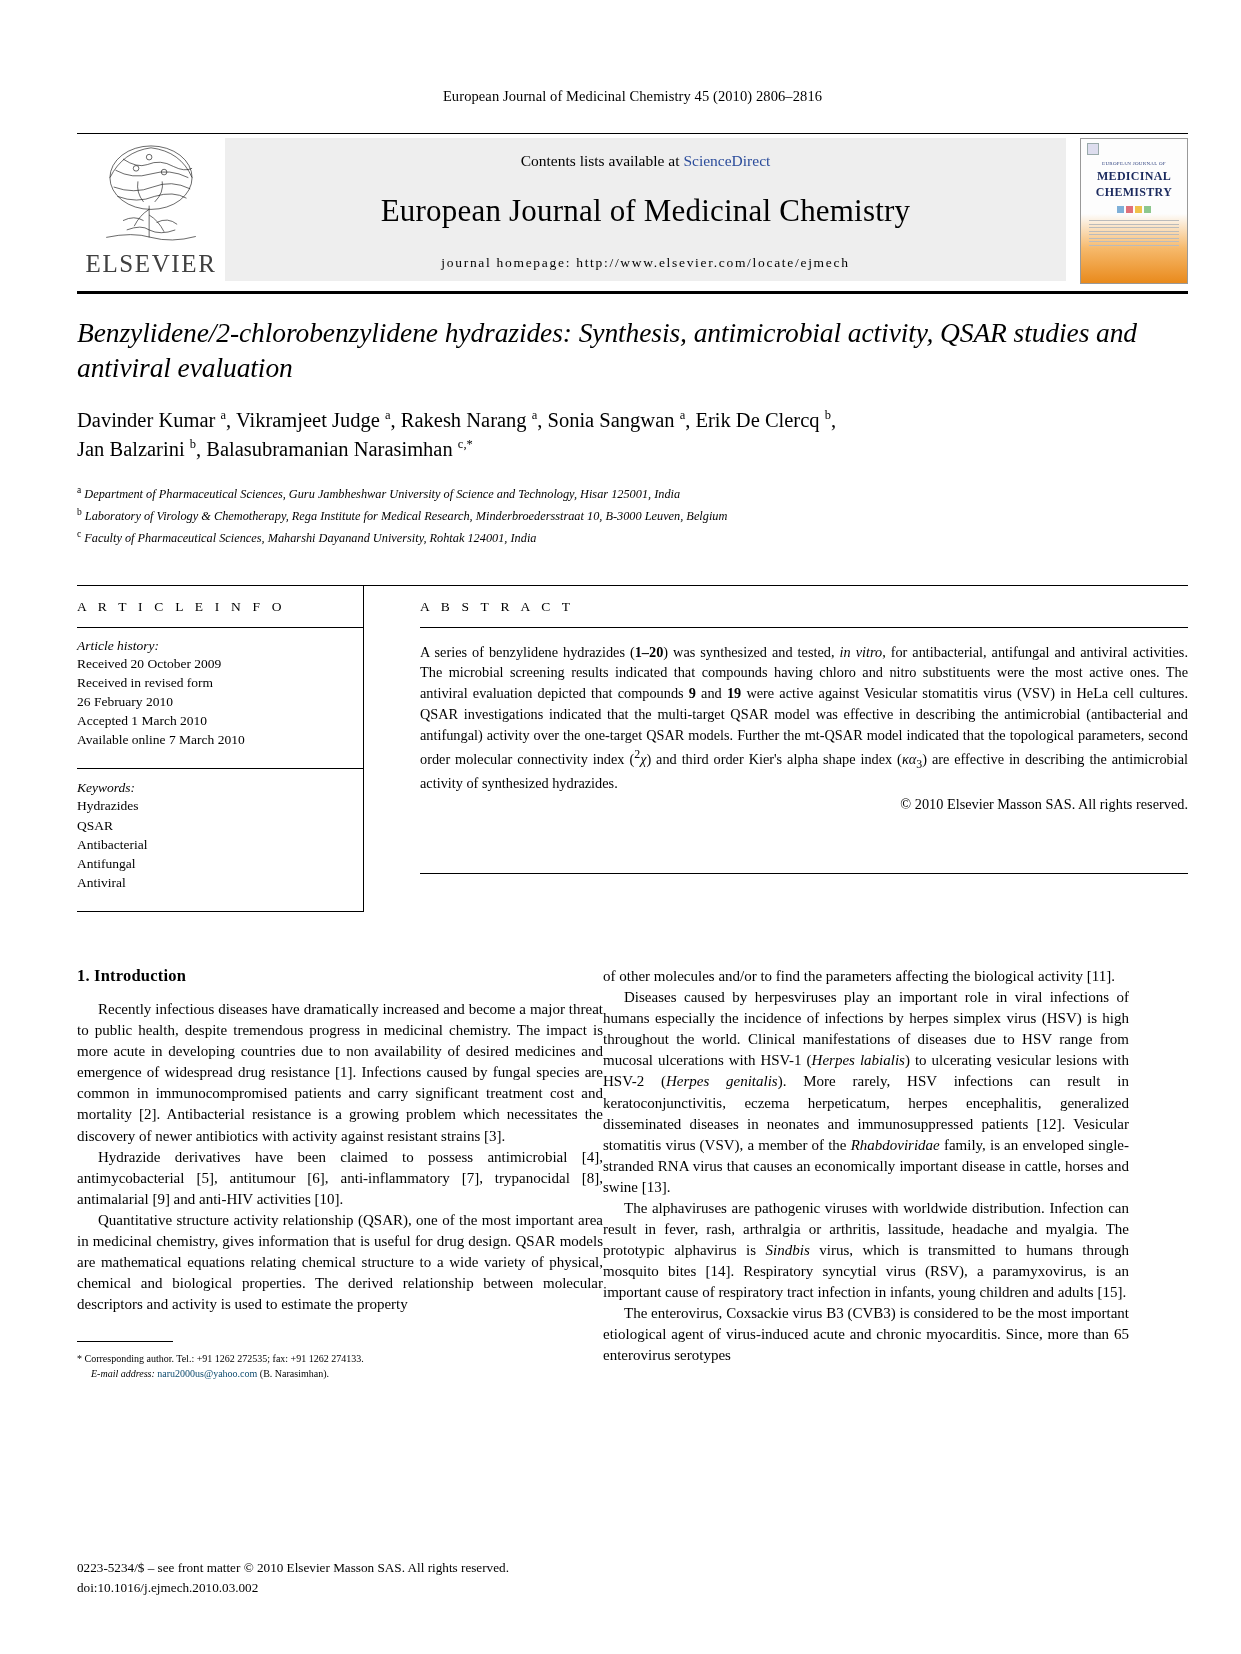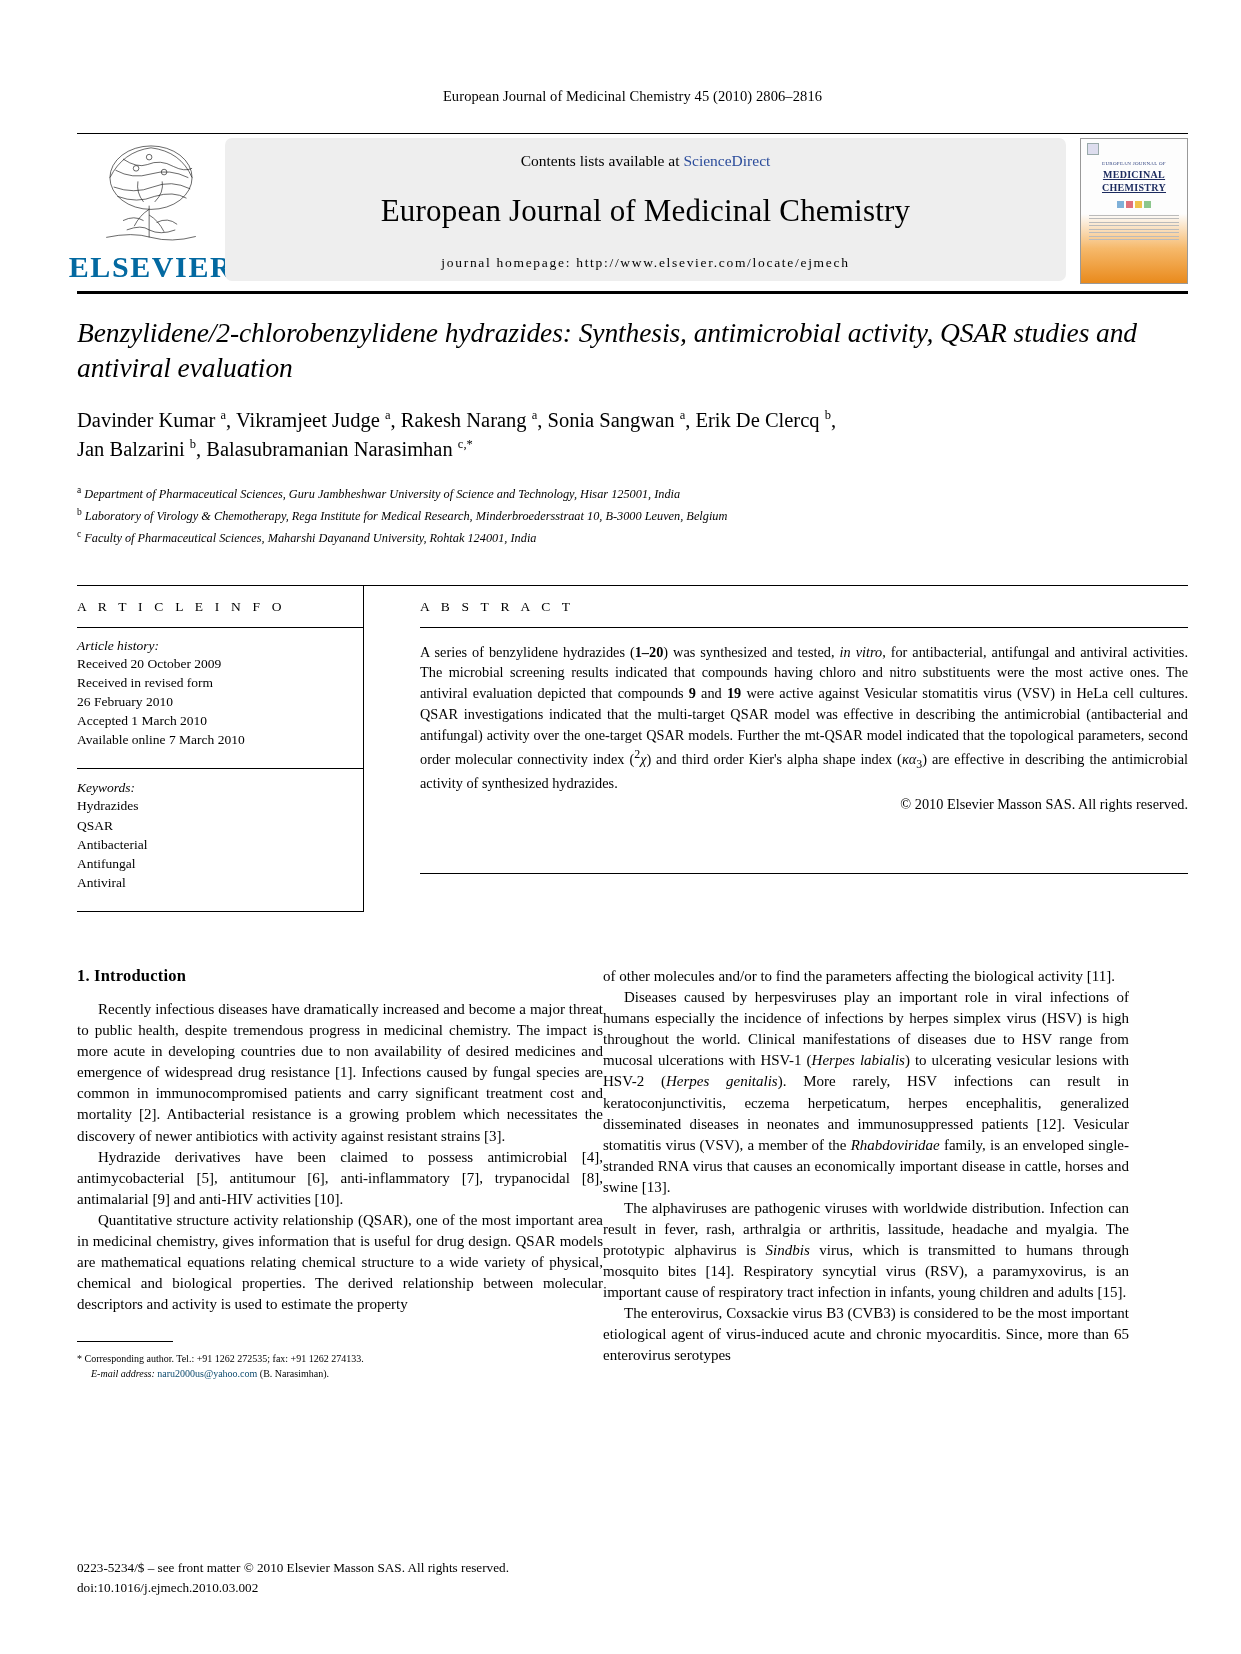--- a/index.html
+++ b/index.html
@@ -42,36 +42,35 @@
     width: 148px;
     display: flex;
     flex-direction: column;
     align-items: center;
     justify-content: flex-start;
     padding-top: 6px;
   }
   .elsevier-tree { width: 112px; height: 108px; }
   .elsevier-word {
     font-family: "Liberation Serif", serif;
-    font-size: 30px;
+    font-size: 25px;
     letter-spacing: 1.6px;
-    color: #0369a1;
-    font-weight: bold;
+    color: #404040;
+    font-weight: normal;
     margin-top: 2px;
   }
   .center-cell {
     flex: 1;
     background: #eeeeee;
     margin: 4px 0 10px 0;
     display: flex;
     flex-direction: column;
     align-items: center;
     justify-content: flex-start;
     padding-top: 14px;
-    border-radius: 7px;
   }
   .contents-line { font-size: 15.5px; }
   .contents-line a { color: #2b4c9b; text-decoration: none; }
   .journal-title {
     font-size: 31px;
     margin-top: 23px;
     letter-spacing: .2px;
   }
   .homepage-line {
     font-size: 13.5px;
@@ -89,21 +88,21 @@
     width: 108px; height: 146px;
     border: 1px solid #999;
     background: linear-gradient(to bottom, #fdfdfd 0%, #fdfdfd 52%, #f6b96b 76%, #e98a1c 100%);
     position: relative;
     overflow: hidden;
   }
   .cover-thumb .ct-top {
     font-size: 5px; text-align: center; padding-top: 22px; color: #2b3e7d;
     line-height: 1.35; letter-spacing: .3px;
   }
-  .cover-thumb .ct-big { font-size: 10px; font-weight: bold; color:#1b2a5e;text-decoration:underline; }
+  .cover-thumb .ct-big { font-size: 12px; font-weight: bold; color:#1b2a5e; }
   .cover-thumb .ct-bars {
     display: flex; gap: 2px; justify-content: center; margin-top: 6px;
   }
   .cover-thumb .ct-bars i { display:block; width: 7px; height: 7px; }
   .cover-thumb .ct-lines { margin-top: 7px; padding: 0 8px; }
   .cover-thumb .ct-lines i {
     display:block; height: 1px; background:#bbb; margin-bottom: 2.5px;
   }
   .cover-thumb .ct-logo {
     position: absolute; left: 6px; top: 4px; width: 12px; height: 12px;

